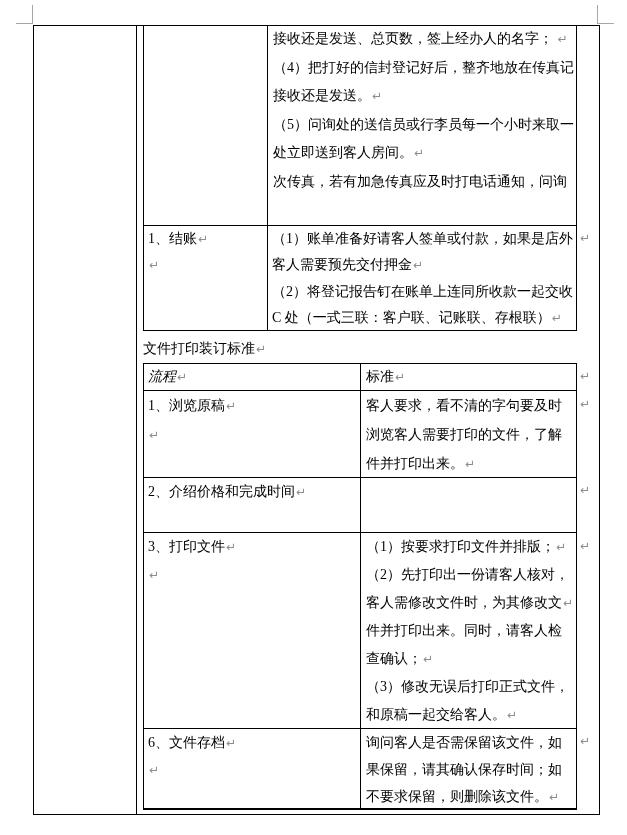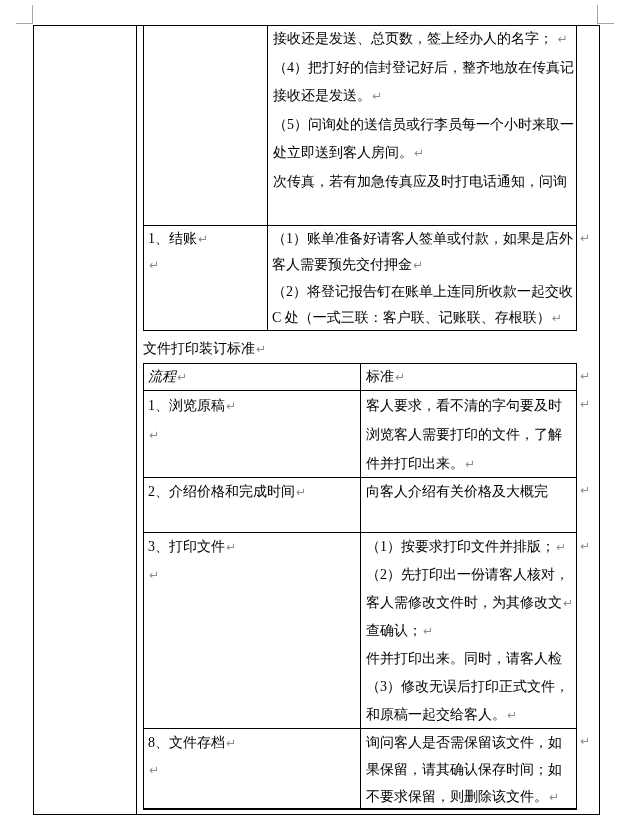--- a/index.html
+++ b/index.html
@@ -87,39 +87,38 @@
 <div class="cell t2a" style="left:366px;top:391px;width:208px;">
   <div class="ln"><span>客人要求，看不清的字句要及时</span></div>
   <div class="ln"><span>浏览客人需要打印的文件，了解</span></div>
   <div class="ln"><span>件并打印出来。</span><span class="pc">↵</span></div>
 </div>
 
 <div class="cell t2b" style="left:148px;top:478px;width:205px;">
   <div class="ln"><span>2、介绍价格和完成时间</span><span class="pc">↵</span></div>
 </div>
 <div class="cell t2b" style="left:366px;top:478px;width:208px;">
-  <div class="ln"><span>向客人介绍有关价格及大概完</span></div>
 </div>
 
 <div class="cell t2c" style="left:148px;top:533px;width:205px;">
   <div class="ln"><span>3、打印文件</span><span class="pc">↵</span></div>
   <div class="ln"><span class="pc">↵</span></div>
 </div>
 <div class="cell t2c" style="left:366px;top:533px;width:208px;">
   <div class="ln"><span>（1）按要求打印文件并排版；</span><span class="pc">↵</span></div>
   <div class="ln"><span>（2）先打印出一份请客人核对，</span></div>
   <div class="ln"><span>客人需修改文件时，为其修改文</span><span class="pc">↵</span></div>
+  <div class="ln"><span>件并打印出来。同时，请客人检</span></div>
   <div class="ln"><span>查确认；</span><span class="pc">↵</span></div>
-  <div class="ln"><span>件并打印出来。同时，请客人检</span></div>
   <div class="ln"><span>（3）修改无误后打印正式文件，</span></div>
   <div class="ln"><span>和原稿一起交给客人。</span><span class="pc">↵</span></div>
 </div>
 
 <div class="cell t2d" style="left:148px;top:729px;width:205px;">
-  <div class="ln"><span>8、文件存档</span><span class="pc">↵</span></div>
+  <div class="ln"><span>6、文件存档</span><span class="pc">↵</span></div>
   <div class="ln"><span class="pc">↵</span></div>
 </div>
 <div class="cell t2d" style="left:366px;top:729px;width:208px;">
   <div class="ln"><span>询问客人是否需保留该文件，如</span></div>
   <div class="ln"><span>果保留，请其确认保存时间；如</span></div>
   <div class="ln"><span>不要求保留，则删除该文件。</span><span class="pc">↵</span></div>
 </div>
 
 <div class="rem" style="top:225px;height:26px;line-height:26px;">↵</div>
 <div class="rem" style="top:363px;height:27px;line-height:27px;">↵</div>

